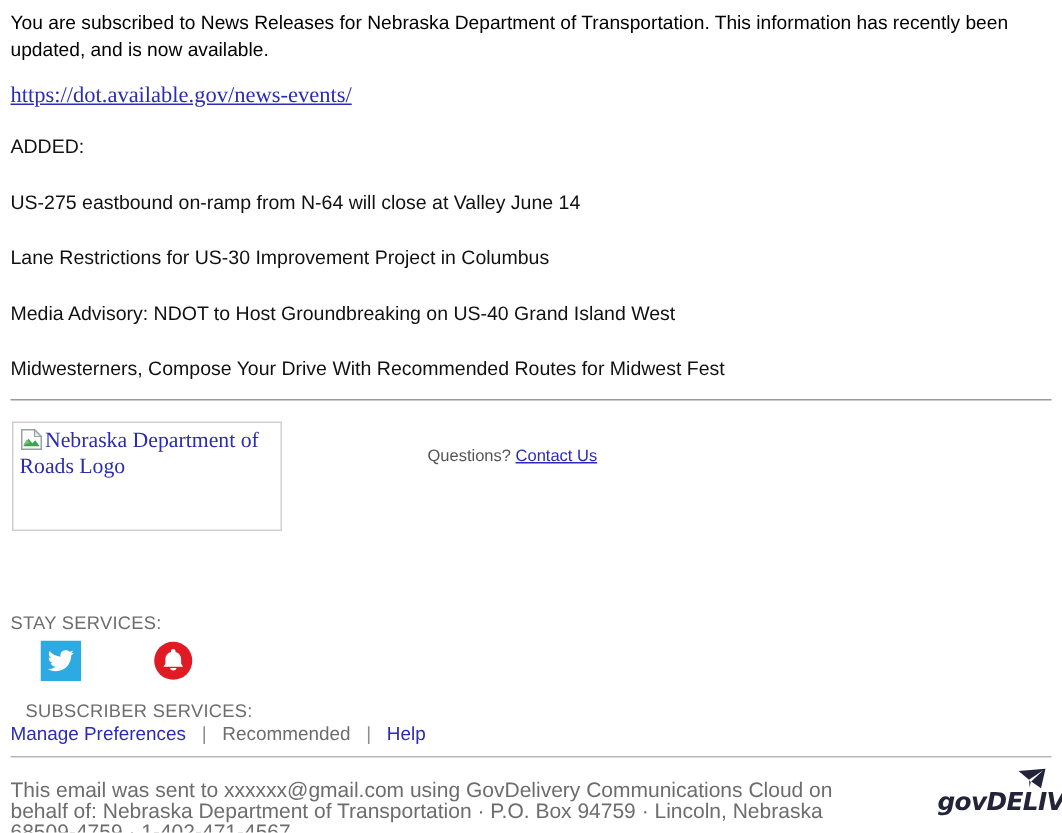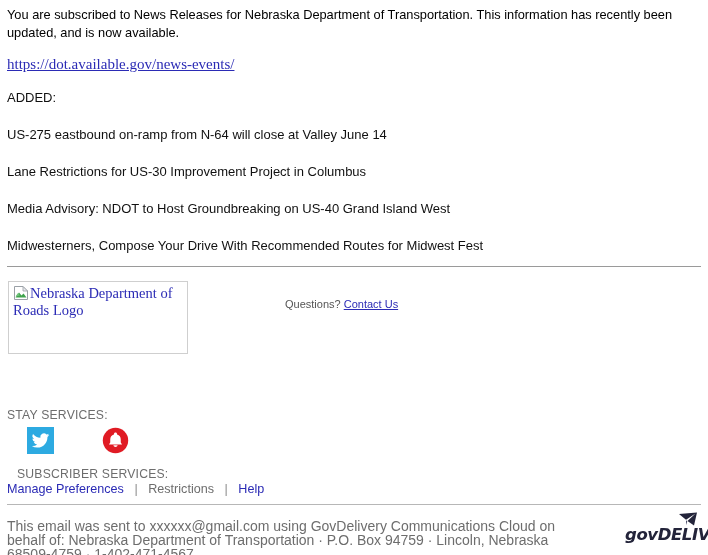--- a/index.html
+++ b/index.html
@@ -270,21 +270,21 @@
         <path d="M11.3 18.3a2.25 2.25 0 0 0 4.4 0z" fill="#ffffff"></path>
       </svg>
     </span>
   </div>
 
   <div class="subscriber-label">SUBSCRIBER SERVICES:</div>
 
   <div class="subscriber-links">
     <a class="active-link">Manage Preferences</a>
     <span class="sep">|</span>
-    <span class="plain-link">Restrictions</span>
+    <span class="plain-link">Recommended</span>
     <span class="sep">|</span>
     <a class="active-link">Help</a>
   </div>
 
   <div class="rule footer-rule"></div>
 
   <div class="footer-text">This email was sent to xxxxxx@gmail.com using GovDelivery Communications Cloud on behalf of: Nebraska Department of Transportation · P.O. Box 94759 · Lincoln, Nebraska 68509-4759 · 1-402-471-4567</div>
 
   <div class="gov-logo">
     <span class="gov-logo-text">govDELIVERY</span>

